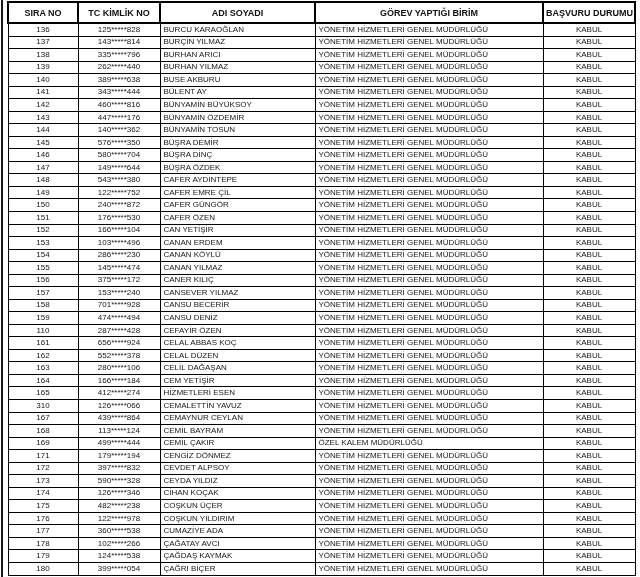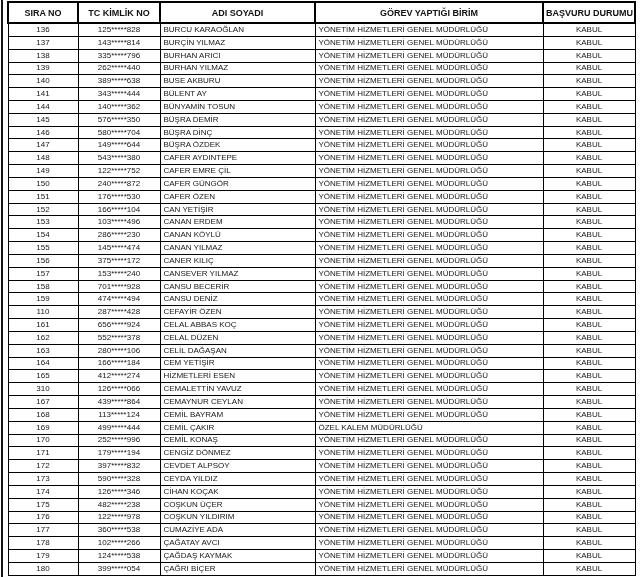--- a/index.html
+++ b/index.html
@@ -121,20 +121,34 @@
           <td class="center">KABUL</td>
         </tr>
         <tr>
           <td class="center">141</td>
           <td class="center">343*****444</td>
           <td class="left">BÜLENT AY</td>
           <td class="left">YÖNETİM HİZMETLERİ GENEL MÜDÜRLÜĞÜ</td>
           <td class="center">KABUL</td>
         </tr>
         <tr>
+          <td class="center">142</td>
+          <td class="center">460*****816</td>
+          <td class="left">BÜNYAMİN BÜYÜKSOY</td>
+          <td class="left">YÖNETİM HİZMETLERİ GENEL MÜDÜRLÜĞÜ</td>
+          <td class="center">KABUL</td>
+        </tr>
+        <tr>
+          <td class="center">143</td>
+          <td class="center">447*****176</td>
+          <td class="left">BÜNYAMİN ÖZDEMİR</td>
+          <td class="left">YÖNETİM HİZMETLERİ GENEL MÜDÜRLÜĞÜ</td>
+          <td class="center">KABUL</td>
+        </tr>
+        <tr>
           <td class="center">144</td>
           <td class="center">140*****362</td>
           <td class="left">BÜNYAMİN TOSUN</td>
           <td class="left">YÖNETİM HİZMETLERİ GENEL MÜDÜRLÜĞÜ</td>
           <td class="center">KABUL</td>
         </tr>
         <tr>
           <td class="center">145</td>
           <td class="center">576*****350</td>
           <td class="left">BÜŞRA DEMİR</td>
@@ -300,27 +314,20 @@
           <td class="center">113*****124</td>
           <td class="left">CEMİL BAYRAM</td>
           <td class="left">YÖNETİM HİZMETLERİ GENEL MÜDÜRLÜĞÜ</td>
           <td class="center">KABUL</td>
         </tr>
         <tr>
           <td class="center">169</td>
           <td class="center">499*****444</td>
           <td class="left">CEMİL ÇAKIR</td>
           <td class="left">ÖZEL KALEM MÜDÜRLÜĞÜ</td>
-          <td class="center">KABUL</td>
-        </tr>
-        <tr>
-          <td class="center">170</td>
-          <td class="center">252*****996</td>
-          <td class="left">CEMİL KONAŞ</td>
-          <td class="left">YÖNETİM HİZMETLERİ GENEL MÜDÜRLÜĞÜ</td>
           <td class="center">KABUL</td>
         </tr>
         <tr>
           <td class="center">171</td>
           <td class="center">179*****194</td>
           <td class="left">CENGİZ DÖNMEZ</td>
           <td class="left">YÖNETİM HİZMETLERİ GENEL MÜDÜRLÜĞÜ</td>
           <td class="center">KABUL</td>
         </tr>
         <tr>

